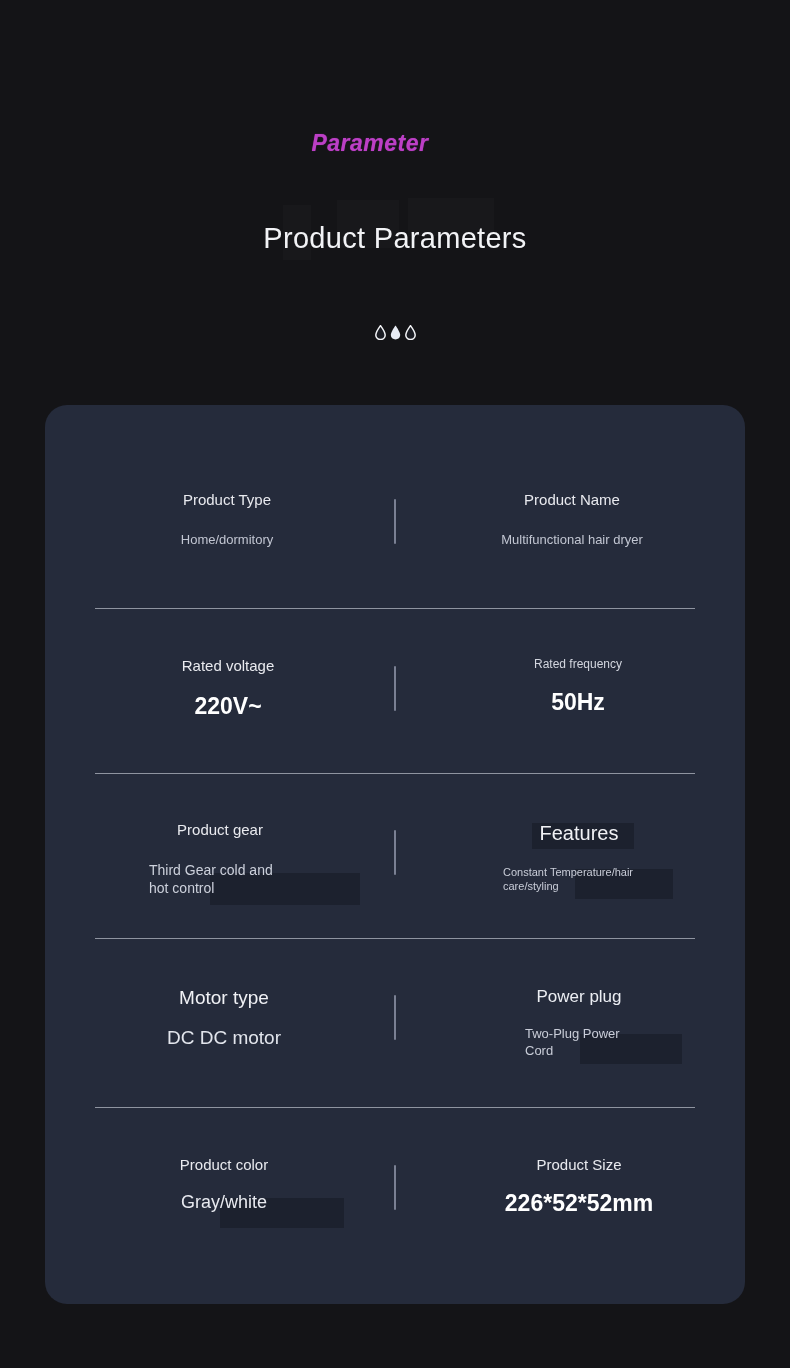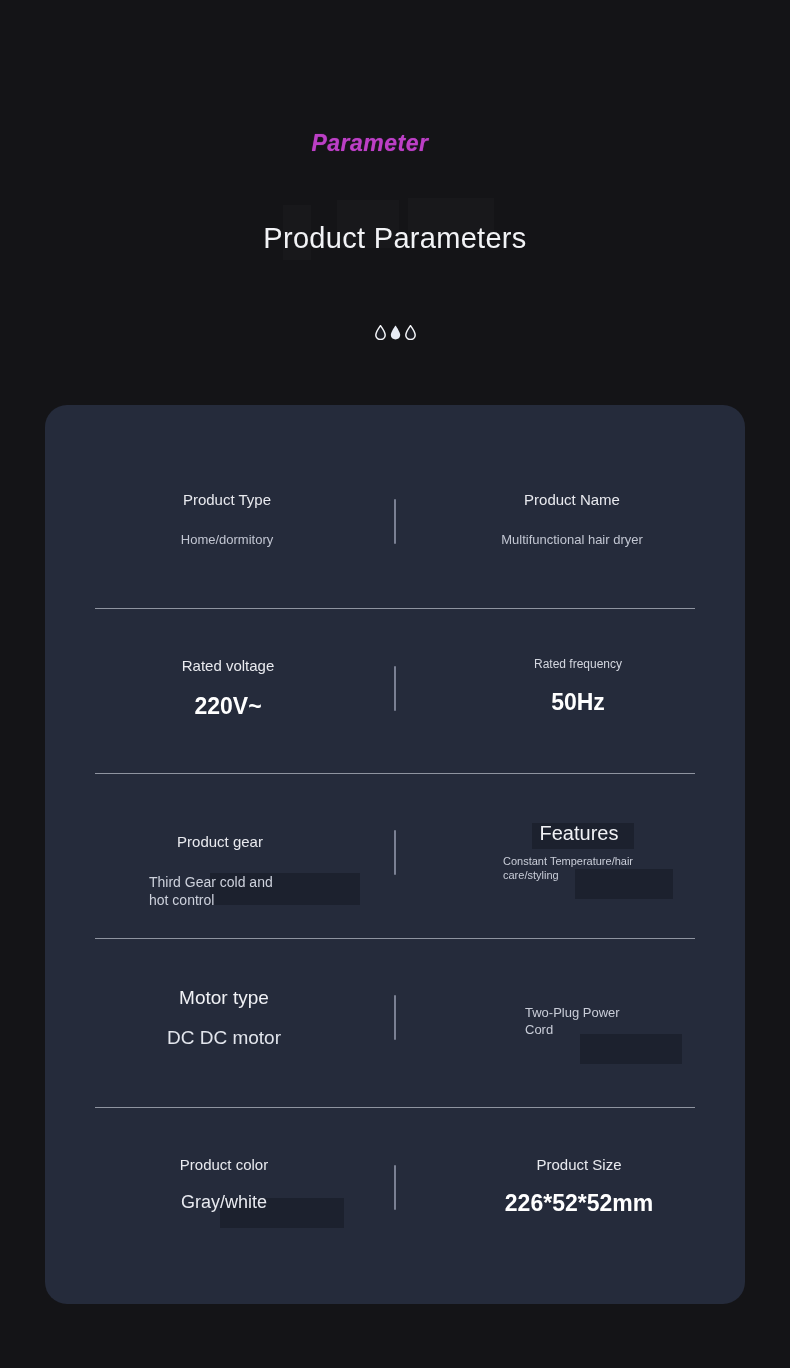--- a/index.html
+++ b/index.html
@@ -119,36 +119,36 @@
   .r1 .val { font-size: 13px; margin-top: 22px; }
   .r1 .c-left .lbl { font-size: 15px; }
 
   .r2 .lbl { font-size: 15px; }
   .r2 .val { font-size: 23px; font-weight: bold; color: #ffffff; margin-top: 16px; }
   .r2 .c-right .lbl { font-size: 12px; color: #d3d6df; }
 
   .r3 .c-left .lbl { font-size: 15px; }
   .r3 .c-left .val { font-size: 14px; margin-top: 21px; color: #cdd1dc; }
   .r3 .c-right .lbl { font-size: 20px; color: #f0f1f5; }
-  .r3 .c-right .val { font-size: 11px; margin-top: 8px; color: #c9cdd8; }
+  .r3 .c-right .val { font-size: 11px; margin-top: 19px; color: #c9cdd8; }
 
   .r4 .c-left .lbl { font-size: 19px; color: #f0f1f5; }
   .r4 .c-left .val { font-size: 19px; margin-top: 16px; color: #e2e5ec; }
   .r4 .c-right .lbl { font-size: 17px; color: #eceef3; }
   .r4 .c-right .val { font-size: 13px; margin-top: 19px; color: #c9cdd8; }
 
   .r5 .c-left .lbl { font-size: 15px; }
   .r5 .c-left .val { font-size: 18px; margin-top: 16px; color: #e8eaf0; }
   .r5 .c-right .lbl { font-size: 15px; }
   .r5 .c-right .val { font-size: 23px; font-weight: bold; color: #ffffff; margin-top: 14px; }
 
   
   .r1 .c-left { padding-left: 28px; }
   .r2 .c-left { padding-left: 40px; text-align: center; }
-  .r3 .c-left { padding-left: 24px; margin-top: 12px; }
+  .r3 .c-left { padding-left: 24px; }
   .r4 .c-left { padding-left: 32px; }
   .r5 .c-left { padding-left: 32px; }
 
   .r1 .c-right { padding-right: 10px; }
   .r2 .c-right { padding-right: 8px; }
   .r3 .c-right { padding-right: 6px; }
   .r4 .c-right { padding-right: 6px; }
   .r5 .c-right { padding-right: 6px; }
 
   
@@ -263,20 +263,21 @@
     <div class="hdiv" style="top:533px;"></div>
 
     <div class="row r4" style="position:absolute; left:0; top:581px;">
       <div class="ghost-dark" style="left:535px; top:48px; width:102px; height:30px;"></div>
       <div class="row-inner">
         <div class="cell c-left">
           <span class="lbl">Motor type</span>
           <span class="val">DC DC motor</span>
         </div>
         <div class="cell c-right">
+          <span class="lbl">Power plug</span>
           <span class="val"><span class="wrapval" style="max-width:108px;">Two-Plug Power Cord</span></span>
         </div>
       </div>
       <div class="vdiv" style="top:9px; height:45px;"></div>
     </div>
     <div class="hdiv" style="top:702px;"></div>
 
     <div class="row r5" style="position:absolute; left:0; top:751px;">
       <div class="ghost-dark" style="left:175px; top:42px; width:124px; height:30px;"></div>
       <div class="row-inner">

